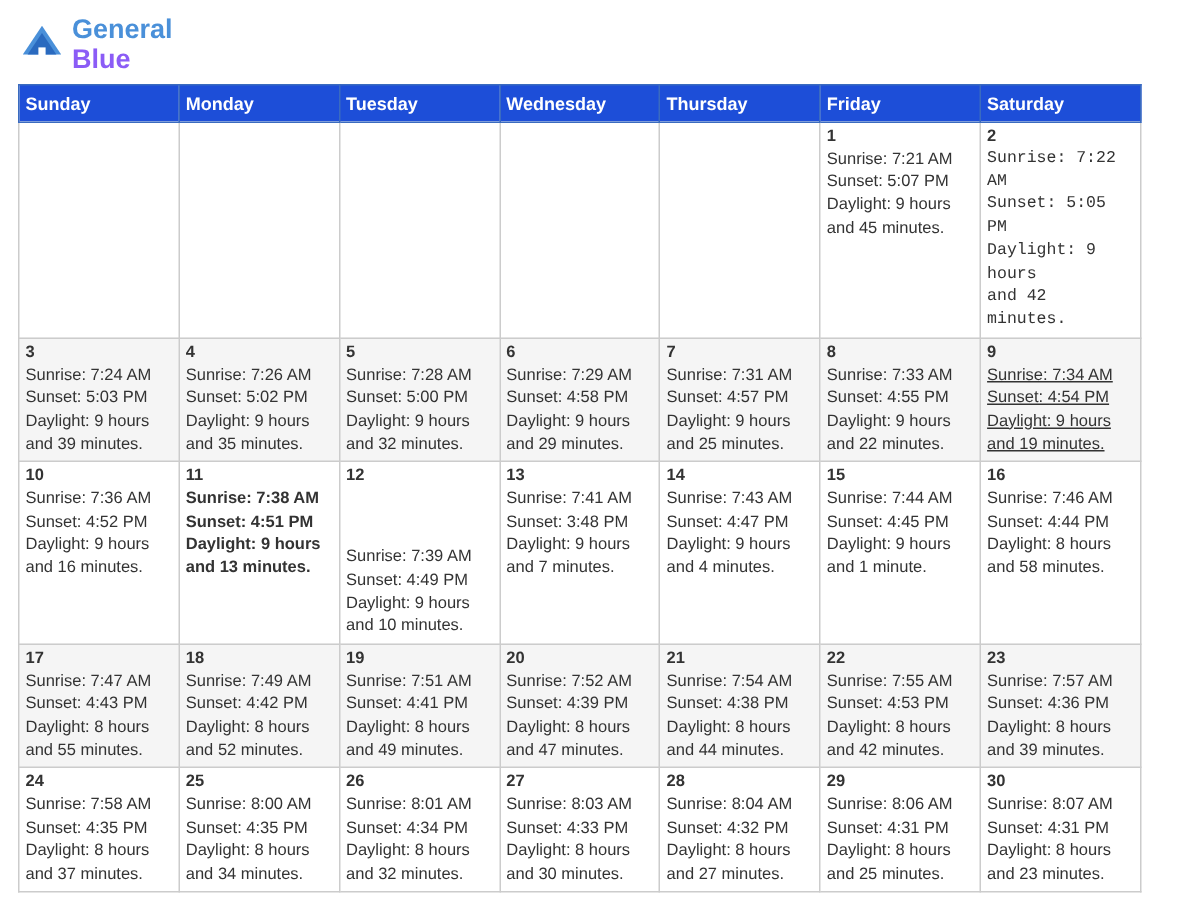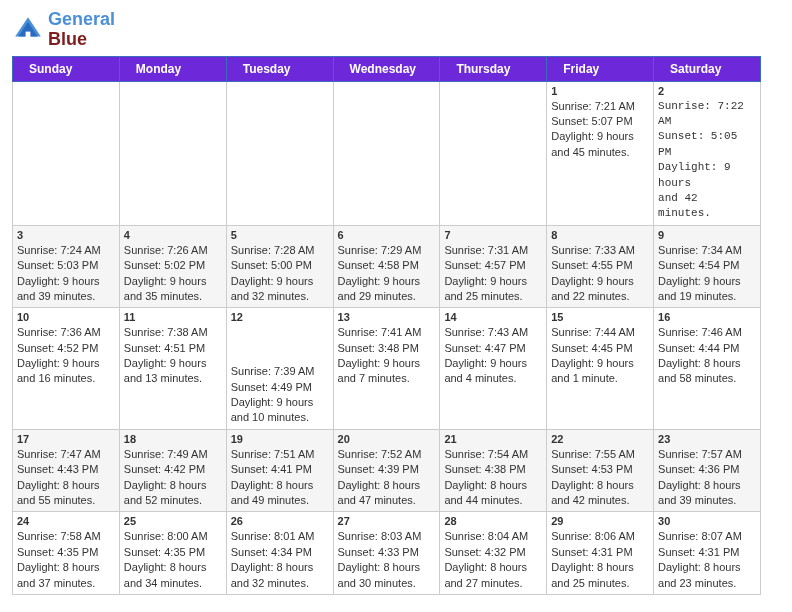--- a/index.html
+++ b/index.html
@@ -50,25 +50,25 @@
     .location {
       font-size: 14px;
       color: #555;
     }
     .calendar {
       width: 100%;
       border-collapse: collapse;
       table-layout: fixed;
     }
     .calendar th {
-      background-color: #6d28d9;
+      background-color: #1d4ed8;
       color: #fff;
       font-size: 12px;
       font-weight: bold;
-      padding: 5px 16px;
+      padding: 5px 4px;
       text-align: left;
       border: 1px solid #3a6bbf;
     }
     .calendar td {
       vertical-align: top;
       border: 1px solid #ccc;
       padding: 3px 4px;
       font-size: 9.5px;
       color: #333;
       height: 82px;
@@ -98,21 +98,21 @@
 <div class="container">
   <div class="header">
     <div class="logo">
       <svg class="logo-icon" viewBox="0 0 40 40">
         <polygon points="20,4 36,28 4,28" fill="#4a90d9"></polygon>
         <polygon points="20,10 32,28 8,28" fill="#2a6abf"></polygon>
         <rect x="17" y="22" width="6" height="8" fill="#fff"></rect>
       </svg>
       <div>
         <div class="logo-text">
-          <span>General</span><br><span style="color:#7f1d1d">Blue</span>
+          <span>General</span><br><span style="color:#8b5cf6">Blue</span>
         </div>
       </div>
     </div>
     <div class="title-block">
       <div class="month-title"></div>
       <div class="location"></div>
     </div>
   </div>
 
   <table class="calendar">
@@ -187,37 +187,37 @@
           </td>
           <td>
             <span class="day-number">8</span>
             <div class="day-info" style="white-space: pre-line;">Sunrise: 7:33 AM
 Sunset: 4:55 PM
 Daylight: 9 hours
 and 22 minutes.</div>
           </td>
           <td>
             <span class="day-number">9</span>
-            <div class="day-info" style="white-space: pre-line;">Sunrise: 7:34 AM
+            <div class="day-info" style="white-space: pre-line; text-decoration: underline;">Sunrise: 7:34 AM
 Sunset: 4:54 PM
 Daylight: 9 hours
 and 19 minutes.</div>
           </td>
         </tr>
         <tr>
           <td>
             <span class="day-number">10</span>
             <div class="day-info" style="white-space: pre-line;">Sunrise: 7:36 AM
 Sunset: 4:52 PM
 Daylight: 9 hours
 and 16 minutes.</div>
           </td>
           <td>
             <span class="day-number">11</span>
-            <div class="day-info" style="white-space: pre-line;">Sunrise: 7:38 AM
+            <div class="day-info" style="white-space: pre-line; font-weight: bold;">Sunrise: 7:38 AM
 Sunset: 4:51 PM
 Daylight: 9 hours
 and 13 minutes.</div>
           </td>
           <td>
             <span class="day-number">12</span>
             <div class="day-info" style="white-space: pre-line; margin-top: 41px;">Sunrise: 7:39 AM
 Sunset: 4:49 PM
 Daylight: 9 hours
 and 10 minutes.</div>

